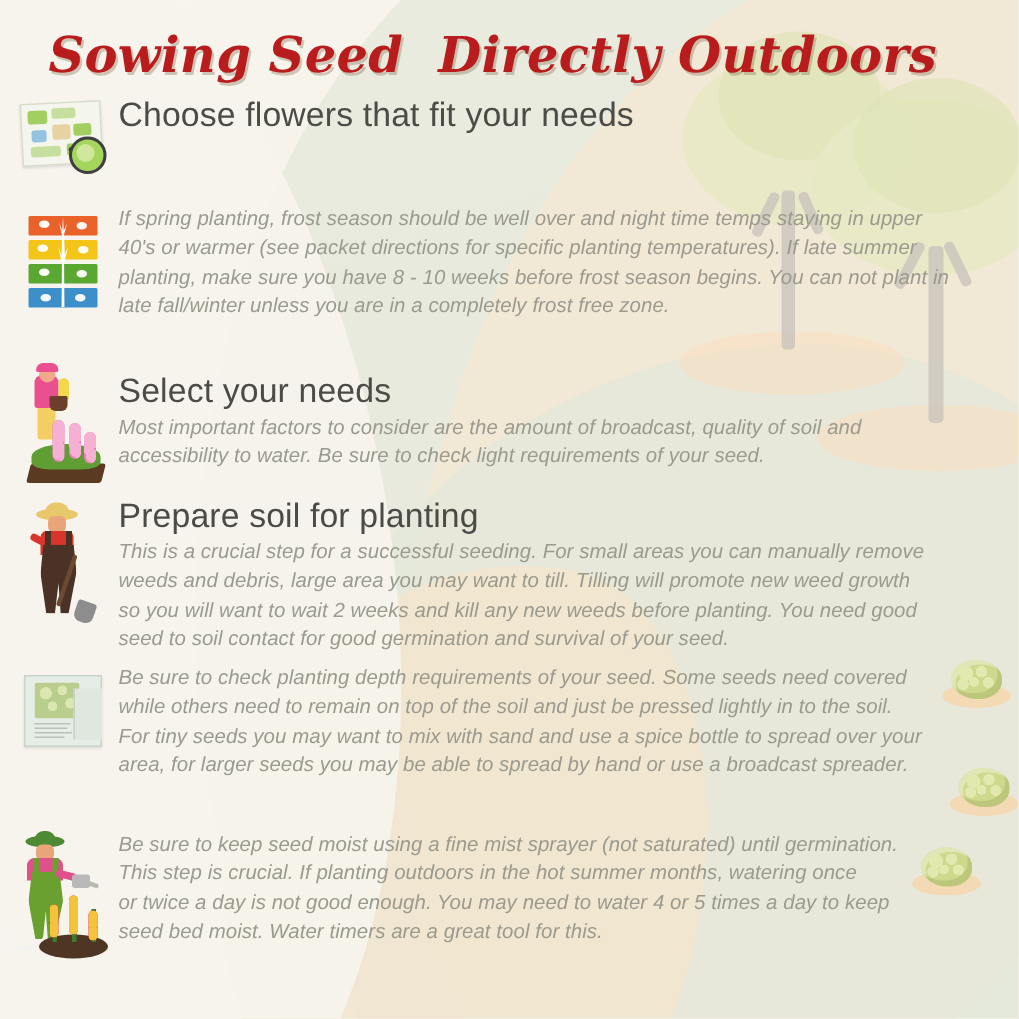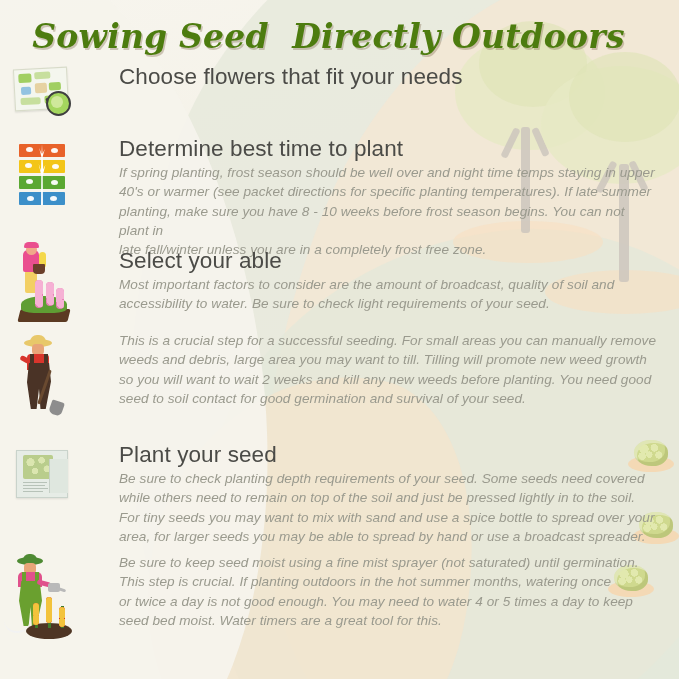--- a/index.html
+++ b/index.html
@@ -108,31 +108,31 @@
 
   
   #content{position:relative;z-index:5;width:679px;height:679px;}
 
   .title{
     position:absolute;left:0;top:17px;width:657px;
     text-align:center;
     font-family:"DejaVu Serif", serif;
     font-weight:bold;font-style:italic;
     font-size:33px;letter-spacing:.2px;
-    color:#4d7c0f;
+    color:#b91c1c;
     text-shadow:1.5px 2px 0 rgba(120,100,70,.33);
     white-space:pre;
   }
 
   .section{position:absolute;left:0;width:679px;}
   .sec-icon{
     position:absolute;left:10px;top:0;width:64px;
     display:flex;align-items:flex-start;justify-content:center;
   }
-  .sec-body{position:absolute;left:79px;right:21px;margin-left:40px;}
+  .sec-body{position:absolute;left:79px;right:21px;}
   .sec-head{
     font-family:"Liberation Sans", sans-serif;
     font-weight:400;font-size:22.5px;line-height:26px;
     color:#4b4b47;letter-spacing:.1px;
     margin:0 0 1px 0;
   }
   .sec-text{
     font-family:"Liberation Sans", sans-serif;
     font-style:italic;font-weight:400;
     font-size:13.6px;line-height:19.3px;
@@ -426,21 +426,20 @@
           <div class="leafblob" style="left:32px;top:4px;"></div>
           <div class="leafblob" style="left:6px;top:19px;"></div>
           <div class="leafblob" style="left:33px;top:20px;"></div>
           <div class="leafblob" style="left:7px;top:35px;"></div>
           <div class="leafblob" style="left:32px;top:36px;"></div>
           <div class="leafblob" style="left:8px;top:52px;"></div>
           <div class="leafblob" style="left:31px;top:52px;"></div>
         </div>
       </div>
       <div class="sec-body">
-        <h2 class="sec-head">Determine best time to plant</h2>
         <p class="sec-text">If spring planting, frost season should be well over and  night time temps staying in upper
 40's or warmer (see packet directions for specific planting temperatures). If late summer
 planting, make sure you have 8 - 10 weeks before frost season begins. You can not plant in
 late fall/winter unless you are in a completely frost free zone.</p>
       </div>
     </div>
 
     <div class="section" style="top:248px;">
       <div class="sec-icon" style="top:-4px;">
         <div class="ico ico-flowers">
@@ -451,21 +450,21 @@
           <div class="yellow"></div>
           <div class="pot"></div>
           <div class="tray"></div>
           <div class="foliage"></div>
           <div class="spike" style="left:22px;bottom:14px;height:28px;"></div>
           <div class="spike" style="left:33px;bottom:16px;height:24px;"></div>
           <div class="spike" style="left:43px;bottom:13px;height:21px;"></div>
         </div>
       </div>
       <div class="sec-body">
-        <h2 class="sec-head">Select your able</h2>
+        <h2 class="sec-head">Select your needs</h2>
         <p class="sec-text">Most important factors to consider are the amount of broadcast, quality of soil and
 accessibility to water. Be sure to check light  requirements of your seed.</p>
       </div>
     </div>
 
     <div class="section" style="top:331px;">
       <div class="sec-icon" style="top:4px;">
         <div class="ico ico-farmer">
           <div class="hattop"></div>
           <div class="hatbrim"></div>
@@ -473,20 +472,21 @@
           <div class="shirt"></div>
           <div class="arm"></div>
           <div class="strap l"></div>
           <div class="strap r"></div>
           <div class="overalls"></div>
           <div class="shovel-h"></div>
           <div class="shovel-b"></div>
         </div>
       </div>
       <div class="sec-body">
+        <h2 class="sec-head">Prepare soil for planting</h2>
         <p class="sec-text">This is a crucial step for a successful seeding. For small areas you can manually remove
 weeds and debris, large area you may want to till. Tilling will promote new weed growth
 so you will want to wait 2 weeks and kill any new weeds before planting. You need good
 seed to soil contact for good germination and survival of your seed.</p>
       </div>
     </div>
 
     <div class="section" style="top:442px;">
       <div class="sec-icon" style="top:6px;">
         <div class="ico ico-packet">
@@ -494,21 +494,20 @@
             <div class="photo"></div>
             <div class="flap"></div>
             <div class="line" style="top:31px;width:24px;"></div>
             <div class="line" style="top:34px;width:22px;"></div>
             <div class="line" style="top:37px;width:25px;"></div>
             <div class="line" style="top:40px;width:20px;"></div>
           </div>
         </div>
       </div>
       <div class="sec-body">
-        <h2 class="sec-head">Plant your seed</h2>
         <p class="sec-text">Be sure to check planting depth requirements of  your seed.  Some seeds need covered
 while others need to remain on top of the soil and just be pressed lightly in to the  soil.
 For tiny seeds you may want to mix with sand and use a spice bottle to spread over your
 area, for larger seeds you may be able to spread by hand or use a broadcast spreader.</p>
       </div>
     </div>
 
     <div class="section" style="top:553px;">
       <div class="sec-icon" style="top:2px;left:6px;">
         <div class="ico ico-water">

